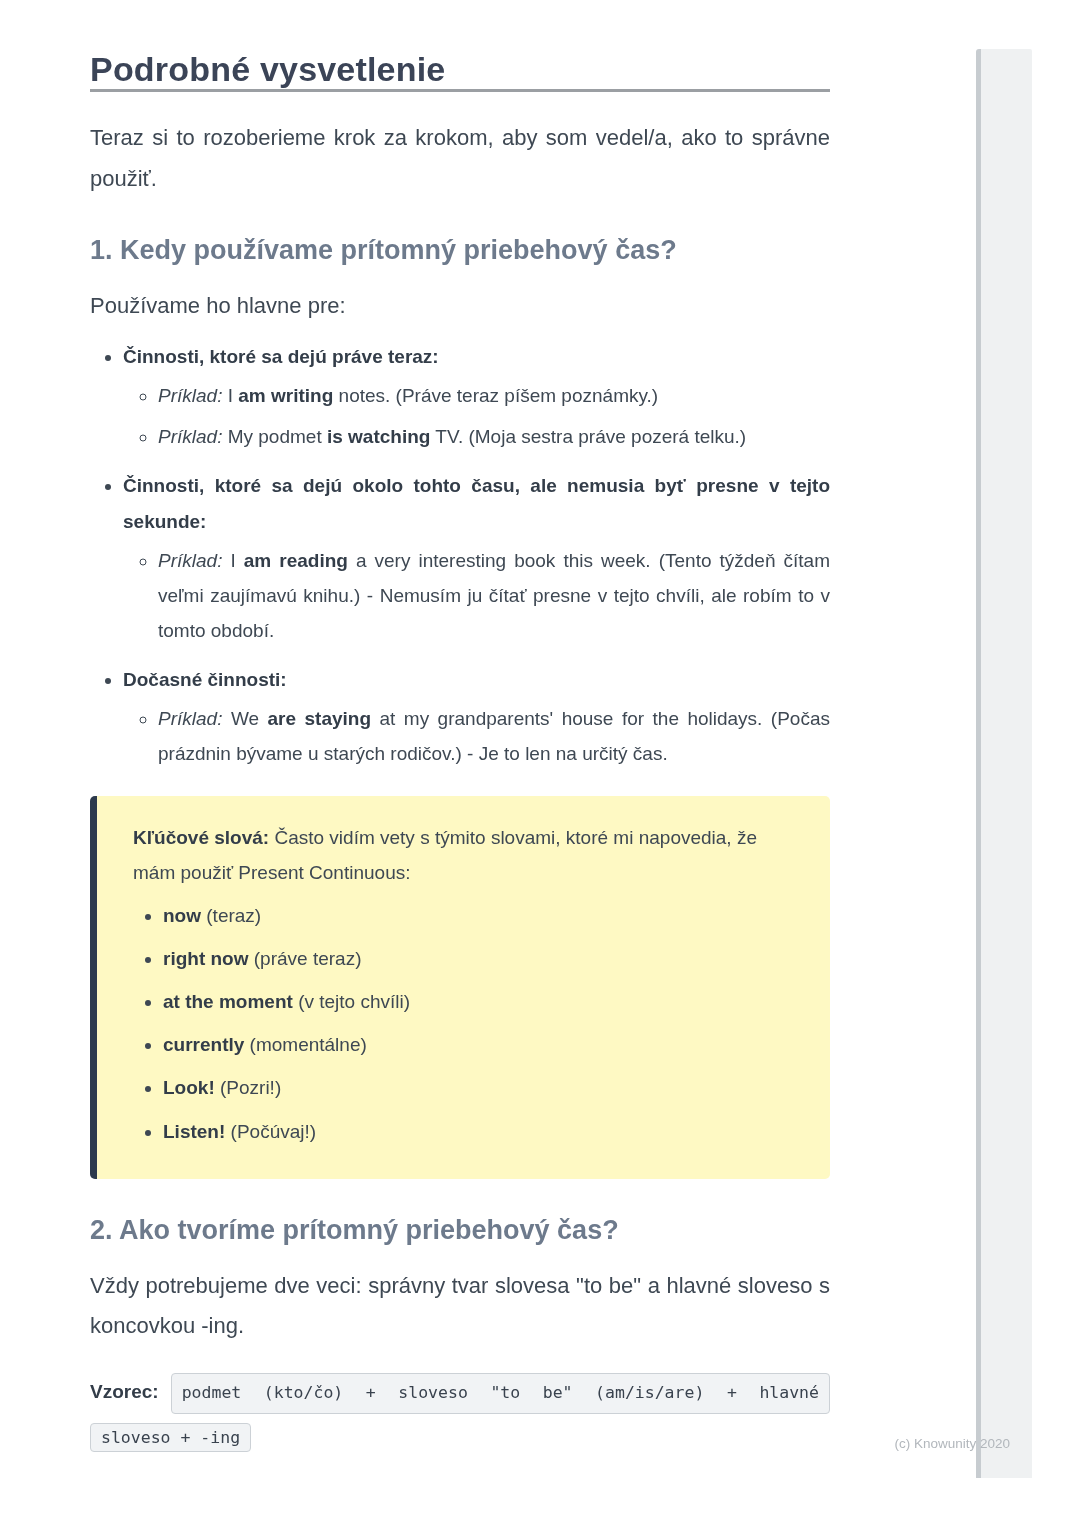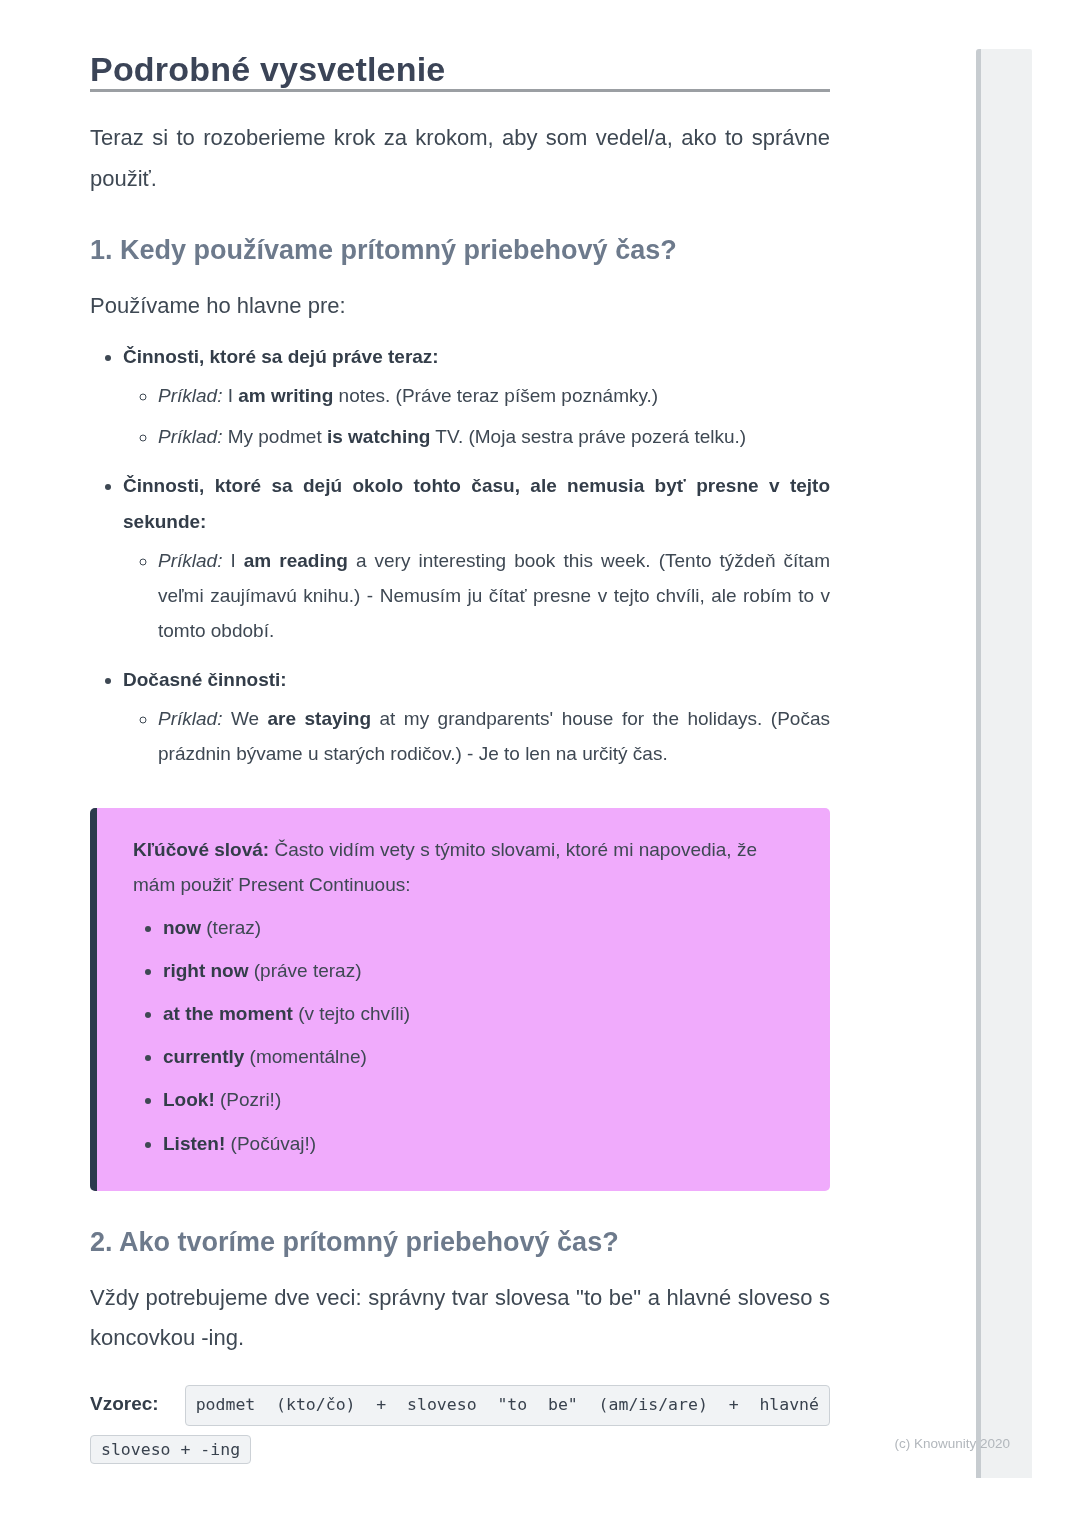--- a/index.html
+++ b/index.html
@@ -61,22 +61,22 @@
     list-style:circle;
   }
   ul.sub-list > li {
     font-weight:400;
     margin-bottom:6px;
     text-align:justify;
   }
   ul.sub-list em { font-style:italic; }
   strong { font-weight:700; color:#333d49; }
   .callout {
-    margin-top:36px;
-    background:#f0abfc;
+    margin-top:24px;
+    background:#fef9c3;
     border-left:7px solid #2c3a4d;
     border-radius:5px;
     padding:24px 34px 22px 36px;
   }
   .callout p {
     font-size:19px;
     line-height:1.85;
     text-align:left;
   }
   .callout ul {
@@ -86,21 +86,21 @@
   }
   .callout li {
     font-size:19px;
     line-height:1.85;
     margin-bottom:8px;
   }
   .formula-row {
     margin-top:26px;
     display:flex;
     align-items:baseline;
-    gap:26px;
+    gap:12px;
     font-size:19px;
     line-height:1.85;
   }
   .formula-label { font-weight:700; color:#333d49; white-space:nowrap; }
   .code-chip {
     font-family:"DejaVu Sans Mono", monospace;
     font-size:16.5px;
     color:#39424e;
     background:#f1f3f5;
     border:1px solid #ccd1d6;

